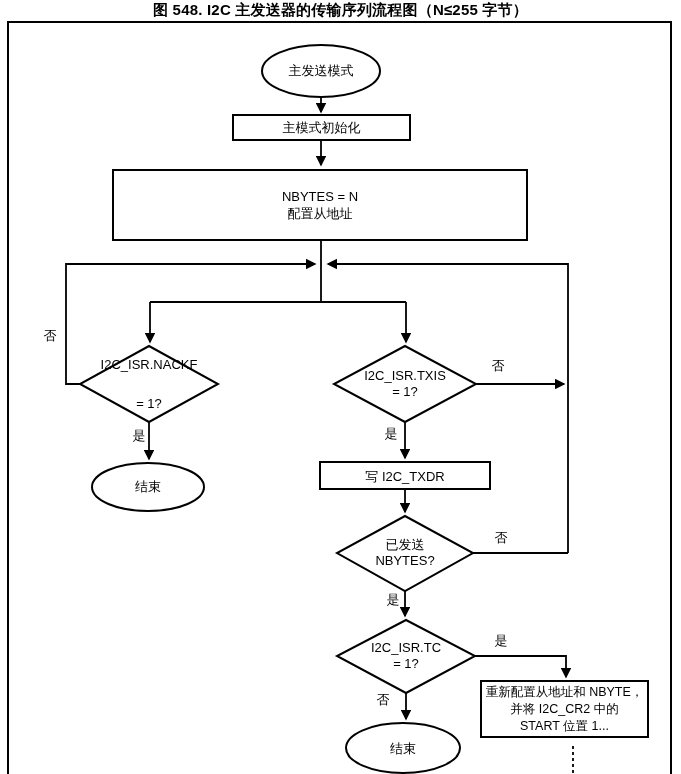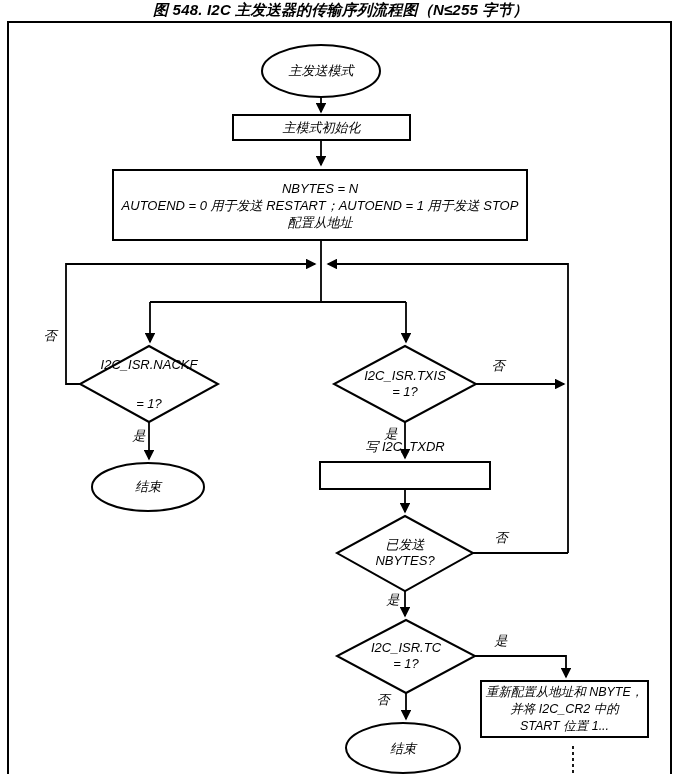--- a/index.html
+++ b/index.html
@@ -3,21 +3,21 @@
 <meta charset="utf-8">
 <style>
   * { margin: 0; padding: 0; box-sizing: border-box; }
   html, body { width: 681px; height: 774px; overflow: hidden; }
   body {
     background: #ffffff;
     font-family: "Liberation Sans", "DejaVu Sans", sans-serif;
     color: #000000;
     position: relative;
   }
-  #stage { position: relative; width: 681px; height: 774px; font-style: italic; }
+  #stage { position: relative; width: 681px; height: 774px; }
   #figure-title {
     position: absolute;
     left: 0; top: 1px; width: 681px;
     text-align: center;
     font-size: 15px;
     font-weight: bold;
     letter-spacing: 0.2px;
     white-space: nowrap;
   }
   svg#flow-svg { position: absolute; left: 0; top: 0; }
@@ -109,37 +109,36 @@
       <rect x="481" y="681" width="167" height="56"></rect>
     </g>
   </svg>
 
   <div class="node-text" style="left:262px; top:58px; width:118px; height:26px;">主发送模式</div>
 
   <div class="node-text" style="left:233px; top:115px; width:177px; height:25px;">主模式初始化</div>
 
   <div class="node-text process-multiline" style="left:113px; top:171px; width:414px; height:68px;">
     <div>NBYTES = N</div>
-    <div>AUTOEND = 0 用于发送 RESTART；AUTOEND = 1 用于发送 STOP</div>
     <div>配置从地址</div>
   </div>
 
   <div class="node-text" style="left:79px; top:367px; width:140px; height:34px;gap:23px;">
     <div>I2C_ISR.NACKF</div>
     <div>= 1?</div>
   </div>
 
   <div class="node-text" style="left:92px; top:475px; width:112px; height:24px;">结束</div>
 
   <div class="node-text" style="left:334px; top:367px; width:142px; height:34px;">
     <div>I2C_ISR.TXIS</div>
     <div>= 1?</div>
   </div>
 
-  <div class="node-text" style="left:320px; top:438px; width:170px; height:17px;">写 I2C_TXDR</div>
+  <div class="node-text" style="left:320px; top:468px; width:170px; height:17px;">写 I2C_TXDR</div>
 
   <div class="node-text" style="left:337px; top:536px; width:136px; height:34px;">
     <div>已发送</div>
     <div>NBYTES?</div>
   </div>
 
   <div class="node-text" style="left:337px; top:639px; width:138px; height:34px;">
     <div>I2C_ISR.TC</div>
     <div>= 1?</div>
   </div>

